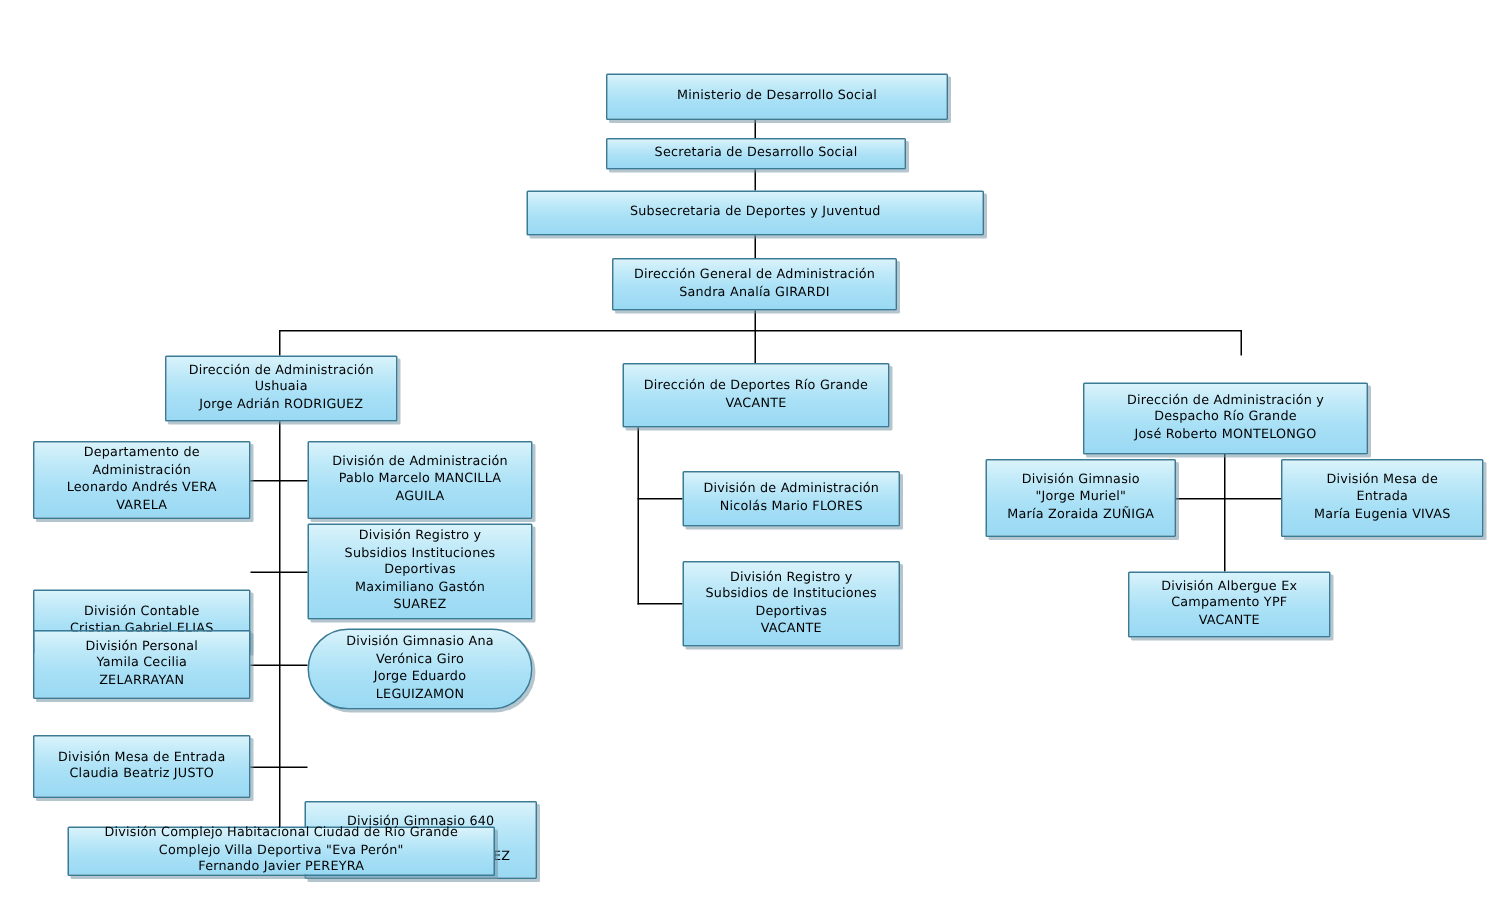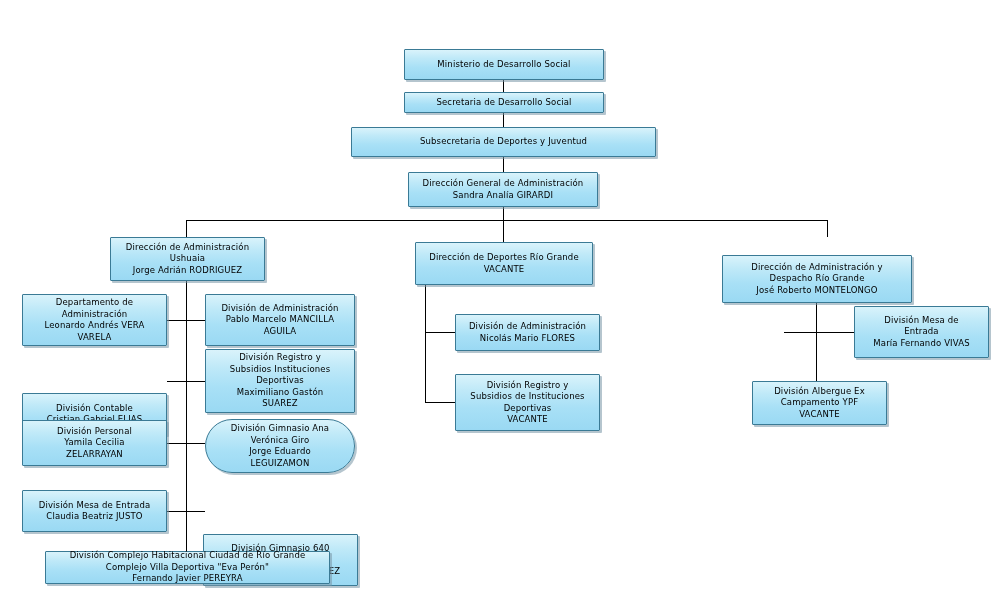--- a/index.html
+++ b/index.html
@@ -78,21 +78,21 @@
   <div class="conn vline" style="left:425px;top:285px;height:118px;"></div>
   <div class="conn hline" style="left:425px;top:332px;width:30px;"></div>
   <div class="conn hline" style="left:425px;top:402px;width:30px;"></div>
 
   <div class="conn vline" style="left:816px;top:285px;height:96px;"></div>
   <div class="conn hline" style="left:784px;top:332px;width:32px;"></div>
   <div class="conn hline" style="left:816px;top:332px;width:38px;"></div>
 
   <div class="conn hline" style="left:186px;top:566px;width:1px;"></div>
 
-  <div class="node" style="left:404px;top:49px;width:200px;height:31px;">
+  <div class="node" style="left:404px;top:49px;width:228px;height:31px;">
     <span class="txt">Ministerio de Desarrollo Social</span>
   </div>
 
   <div class="node" style="left:351px;top:127px;width:305px;height:30px;">
     <span class="txt">Subsecretaria de Deportes y Juventud</span>
   </div>
 
   <div class="node" style="left:404px;top:92px;width:200px;height:21px;">
     <span class="txt">Secretaria  de Desarrollo Social</span>
   </div>
@@ -180,25 +180,30 @@
 Nicolás Mario FLORES</span>
   </div>
 
   <div class="node" style="left:455px;top:374px;width:145px;height:57px;">
     <span class="txt">División Registro y
 Subsidios de Instituciones
 Deportivas
 VACANTE</span>
   </div>
 
+  <div class="node" style="left:657px;top:306px;width:127px;height:52px;">
+    <span class="txt">División Gimnasio
+"Jorge Muriel"
+María Zoraida ZUÑIGA</span>
+  </div>
 
   <div class="node" style="left:854px;top:306px;width:135px;height:52px;">
     <span class="txt">División Mesa de
 Entrada
-María Fernando VIVAS</span>
+María Eugenia VIVAS</span>
   </div>
 
   <div class="node" style="left:752px;top:381px;width:135px;height:44px;">
     <span class="txt">División Albergue Ex
 Campamento YPF
 VACANTE</span>
   </div>
 
 </div>
 

